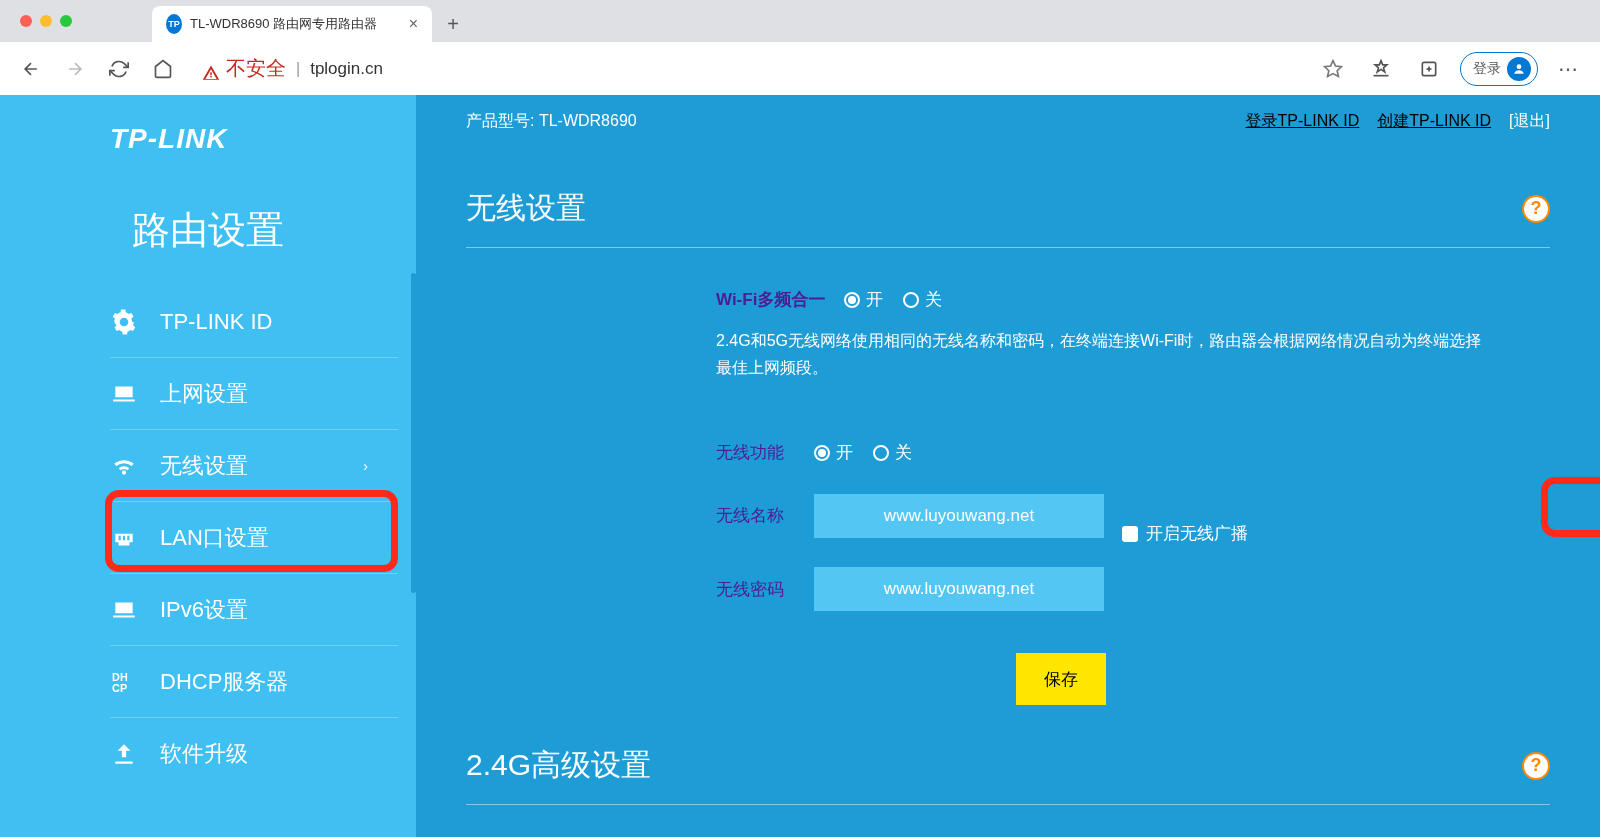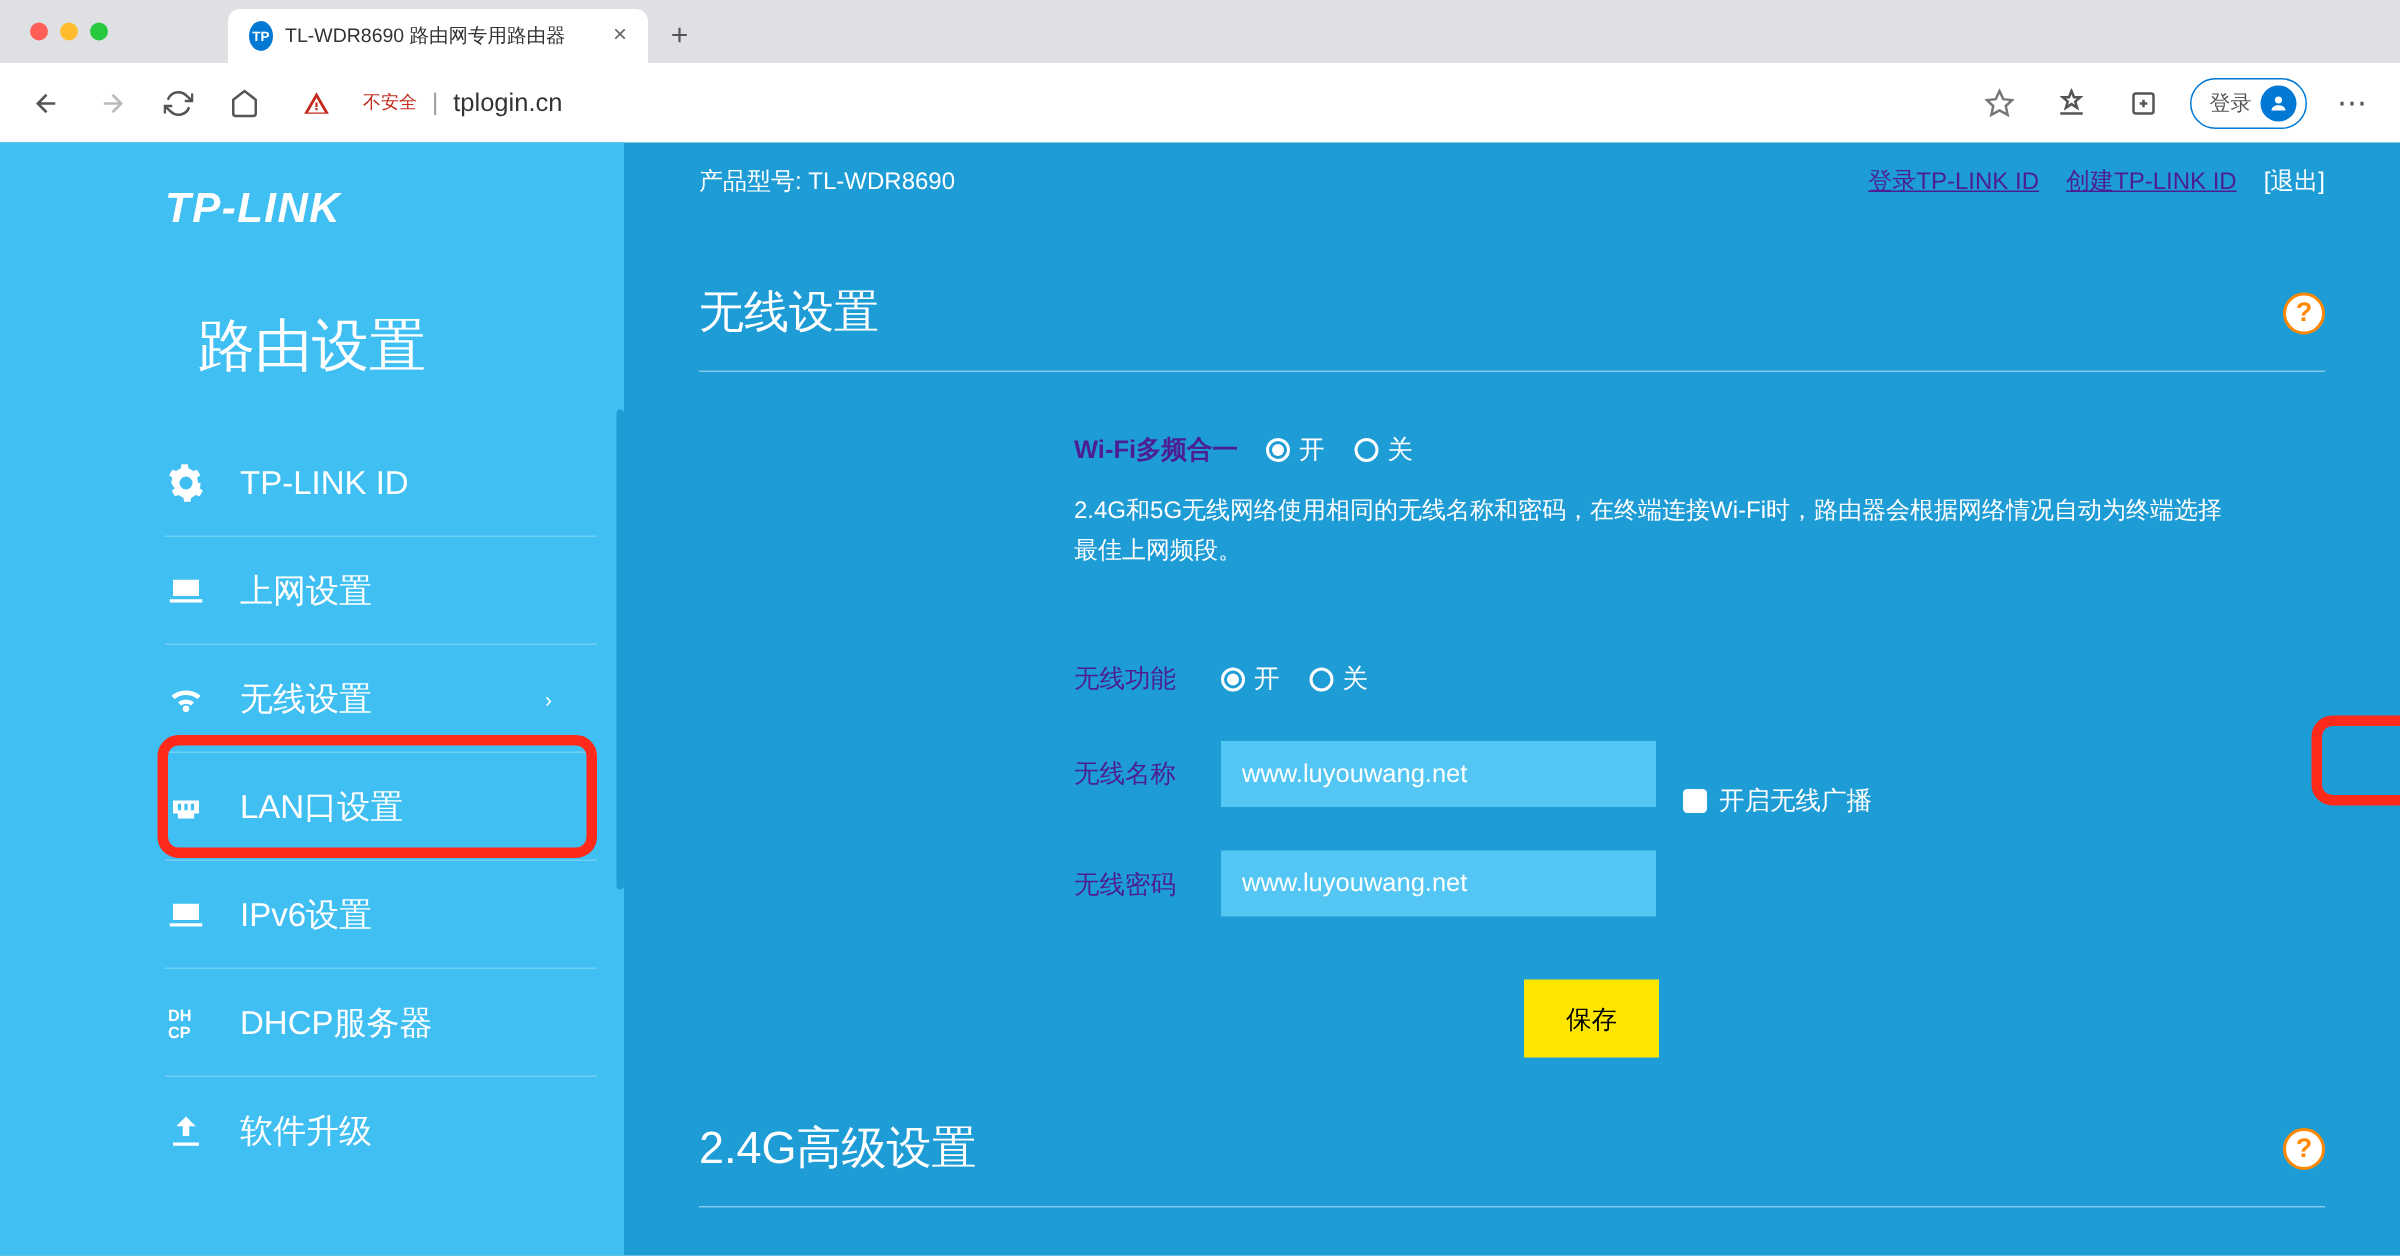--- a/index.html
+++ b/index.html
@@ -16,21 +16,21 @@
     .tab { background: #fff; height: 36px; display: flex; align-items: center; padding: 0 14px; border-radius: 8px 8px 0 0; gap: 8px; min-width: 280px; margin-top: 6px; }
     .tab-favicon { width: 16px; height: 20px; background: #0078d4; border-radius: 50%; display: flex; align-items: center; justify-content: center; color: #fff; font-size: 9px; font-weight: bold; }
     .tab-title { font-size: 13px; color: #333; flex: 1; white-space: nowrap; overflow: hidden; text-overflow: ellipsis; }
     .tab-close { font-size: 16px; color: #666; cursor: pointer; }
     .new-tab { width: 30px; height: 30px; display: flex; align-items: center; justify-content: center; font-size: 20px; color: #555; margin-left: 6px; margin-top: 6px; }
 
     .addr-bar { background: #fff; height: 53px; display: flex; align-items: center; padding: 0 14px; gap: 10px; }
     .nav-btn { width: 34px; height: 34px; display: flex; align-items: center; justify-content: center; color: #555; border-radius: 4px; }
     .nav-btn svg { width: 20px; height: 20px; }
     .url-box { flex: 1; display: flex; align-items: center; gap: 10px; padding: 0 12px; height: 36px; }
-    .insecure { display: flex; align-items: center; gap: 22px; color: #c42b1c; font-size: 12px; }
+    .insecure { display: flex; align-items: flex-end; gap: 6px; color: #c42b1c; font-size: 20px; }
     .insecure svg { width: 18px; height: 18px; fill: #c42b1c; }
     .url-sep { color: #999; }
     .url-text { font-size: 17px; color: #333; }
     .addr-right { display: flex; align-items: flex-end; gap: 14px; }
     .star-icon { color: #777; }
     .login-pill { border: 1.5px solid #0078d4; border-radius: 18px; height: 34px; padding: 0 6px 0 12px; display: flex; align-items: center; gap: 6px; }
     .login-pill span { color: #555; font-size: 14px; }
     .login-avatar { width: 24px; height: 24px; background: #0078d4; border-radius: 50%; display: flex; align-items: center; justify-content: center; }
     .more-dots { font-size: 20px; color: #555; letter-spacing: 2px; }
 
@@ -47,38 +47,38 @@
     .sb-ico svg { width: 26px; height: 26px; fill: #fff; }
     .sb-item.active { position: relative; }
     .sb-chev { margin-left: auto; margin-right: 30px; color: #fff; font-size: 14px; }
     .highlight-box { position: absolute; border: 7px solid #ff2a1a; border-radius: 14px; pointer-events: none; }
     .hl-1 { left: 105px; top: 395px; width: 293px; height: 82px; }
 
     .main { flex: 1; padding: 16px 50px 0 50px; color: #fff; position: relative; overflow: hidden; }
     .top-line { display: flex; justify-content: space-between; font-size: 16px; }
     .model { color: #fff; }
     .top-links { display: flex; gap: 18px; align-items: center; }
-    .top-links a { color: #4c1d95; text-decoration: underline; }
+    .top-links a { color: #000000; text-decoration: underline; }
     .logout { color: #fff; }
 
     .section-head { display: flex; align-items: center; margin-top: 56px; border-bottom: 1px solid rgba(255,255,255,0.45); padding-bottom: 18px; }
     .section-title { font-size: 30px; font-weight: 400; }
     .help-icon { margin-left: auto; width: 28px; height: 28px; border-radius: 50%; background: #fff; color: #ff8800; display: flex; align-items: center; justify-content: center; font-weight: bold; font-size: 18px; border: 2px solid #ff8800; }
 
     .form-area { max-width: 780px; margin-left: 250px; margin-top: 40px; }
     .row { display: flex; align-items: center; margin-bottom: 22px; gap: 18px; font-size: 17px; }
     .row-label { min-width: 110px; text-align: left; color: #4c1d95; font-weight: bold; }
     .row-label.normal { font-weight: normal; min-width: 80px; }
     .radio-group { display: flex; gap: 20px; align-items: center; }
     .radio { display: flex; align-items: center; gap: 6px; }
     .radio-circ { width: 16px; height: 16px; border: 2px solid #fff; border-radius: 50%; display: flex; align-items: center; justify-content: center; }
     .radio-circ.checked::after { content: ''; width: 8px; height: 8px; background: #fff; border-radius: 50%; }
     .desc-text { color: #fff; font-size: 16px; line-height: 1.7; margin-left: 0; margin-top: -6px; margin-bottom: 10px; }
 
-    .input-field { background: #53c6f3; border: none; color: #fff; font-size: 17px; height: 44px; padding: 0 14px; width: 290px; }
+    .input-field { background: #53c6f3; border: none; color: #fff; font-size: 17px; height: 44px; padding: 0 14px; width: 290px; text-align: center; }
     .input-field::placeholder { color: #fff; }
 
     .checkbox-wrap { display: flex; align-items: center; gap: 8px; position: relative; margin-top: 36px; }
     .chk { width: 16px; height: 16px; background: #fff; border-radius: 3px; }
     .hl-2 { left: 1125px; top: 382px; width: 168px; height: 60px; }
 
     .save-btn { background: #ffe600; color: #000; border: none; font-size: 17px; height: 52px; width: 90px; margin-left: 300px; margin-top: 20px; cursor: pointer; }
 
     .section-head.sec2 { margin-top: 40px; }
   </style>

